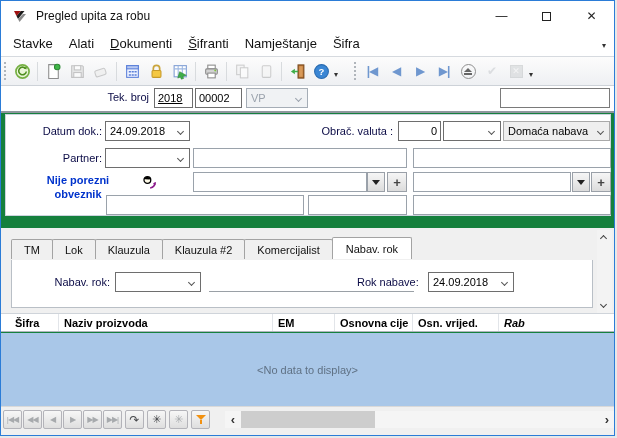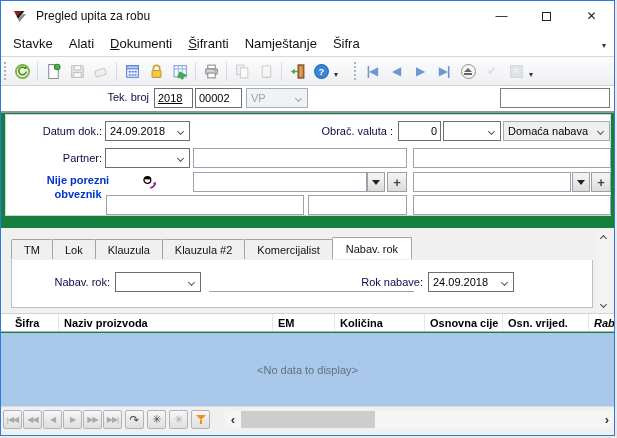--- a/index.html
+++ b/index.html
@@ -314,40 +314,39 @@
       <span class="tab">Komercijalist</span>
       <span class="tab active">Nabav. rok</span>
     </div>
     <div class="tabs-underline"></div>
     <div class="tab-panel">
       <span class="lbl" style="left:30px; top:16px; width:68px; text-align:right;">Nabav. rok:</span>
       <div class="combo" style="left:103px; top:12px; width:86px;">
           <span class="chev"></span>
         </div>
       <div class="underline-field" style="left:197px; top:31px; width:205px;"></div>
-      <span class="lbl" style="left:345px; top:16px; width:66px; text-align:right;">Rok nabave:</span>
+      <span class="lbl" style="left:345px; top:16px; width:66px; text-align:left;">Rok nabave:</span>
       <div class="combo" style="left:416px; top:12px; width:86px;">
           <span>24.09.2018</span>
           <span class="chev"></span>
         </div>
     </div>
     <div class="vsb">
       <span class="chev up" style="top:6px;"></span>
       <span class="chev" style="top:72px;"></span>
     </div>
     <div class="splitter">
         <span class="chev up"></span>
       </div>
   </div>
 
   <div class="grid-header">
     <div class="gcol" style="width:58px; padding-left:14px;">Šifra</div>
     <div class="gcol" style="width:214px;">Naziv proizvoda</div>
     <div class="gcol" style="width:62px;">EM</div>
-    <div class="gcol" style="width:90px;">Količina</div>
     <div class="gcol" style="width:78px;">Osnovna cije</div>
     <div class="gcol" style="width:86px;">Osn. vrijed.</div>
     <div class="gcol" style="flex:1; border-right:none;font-style:italic;">Rab</div>
   </div>
   <div class="grid-body">
     <span class="nodata">&lt;No data to display&gt;</span>
   </div>
 
   <div class="bottom-bar">
     <span class="nav-btn dim" style="left:2px;">

